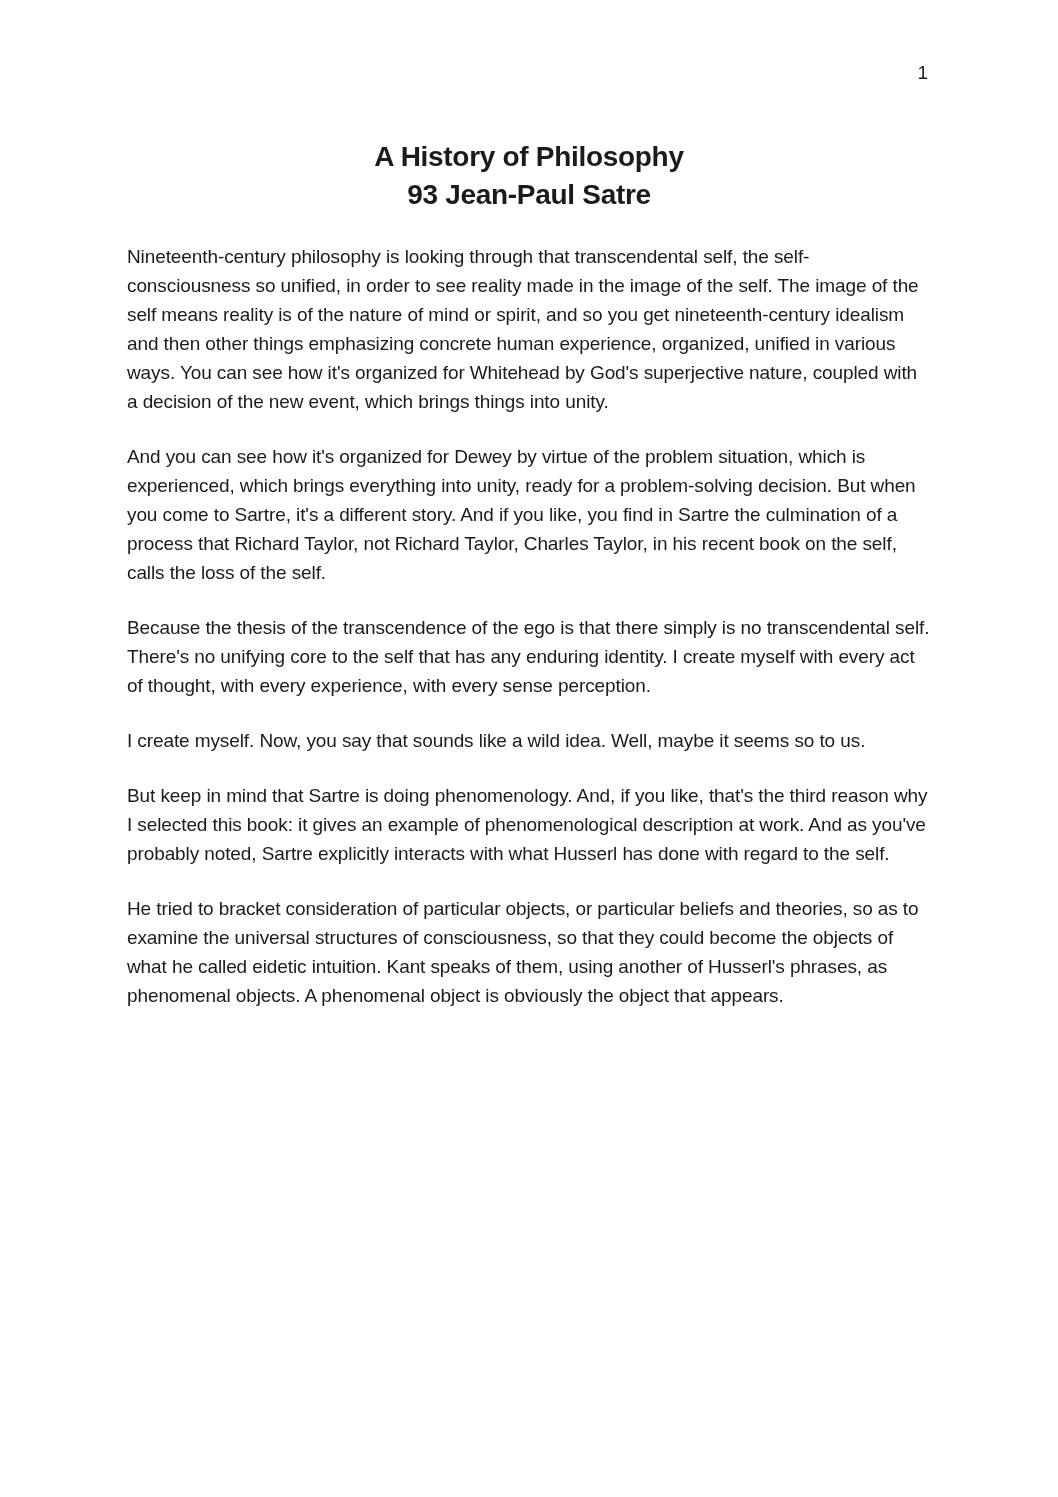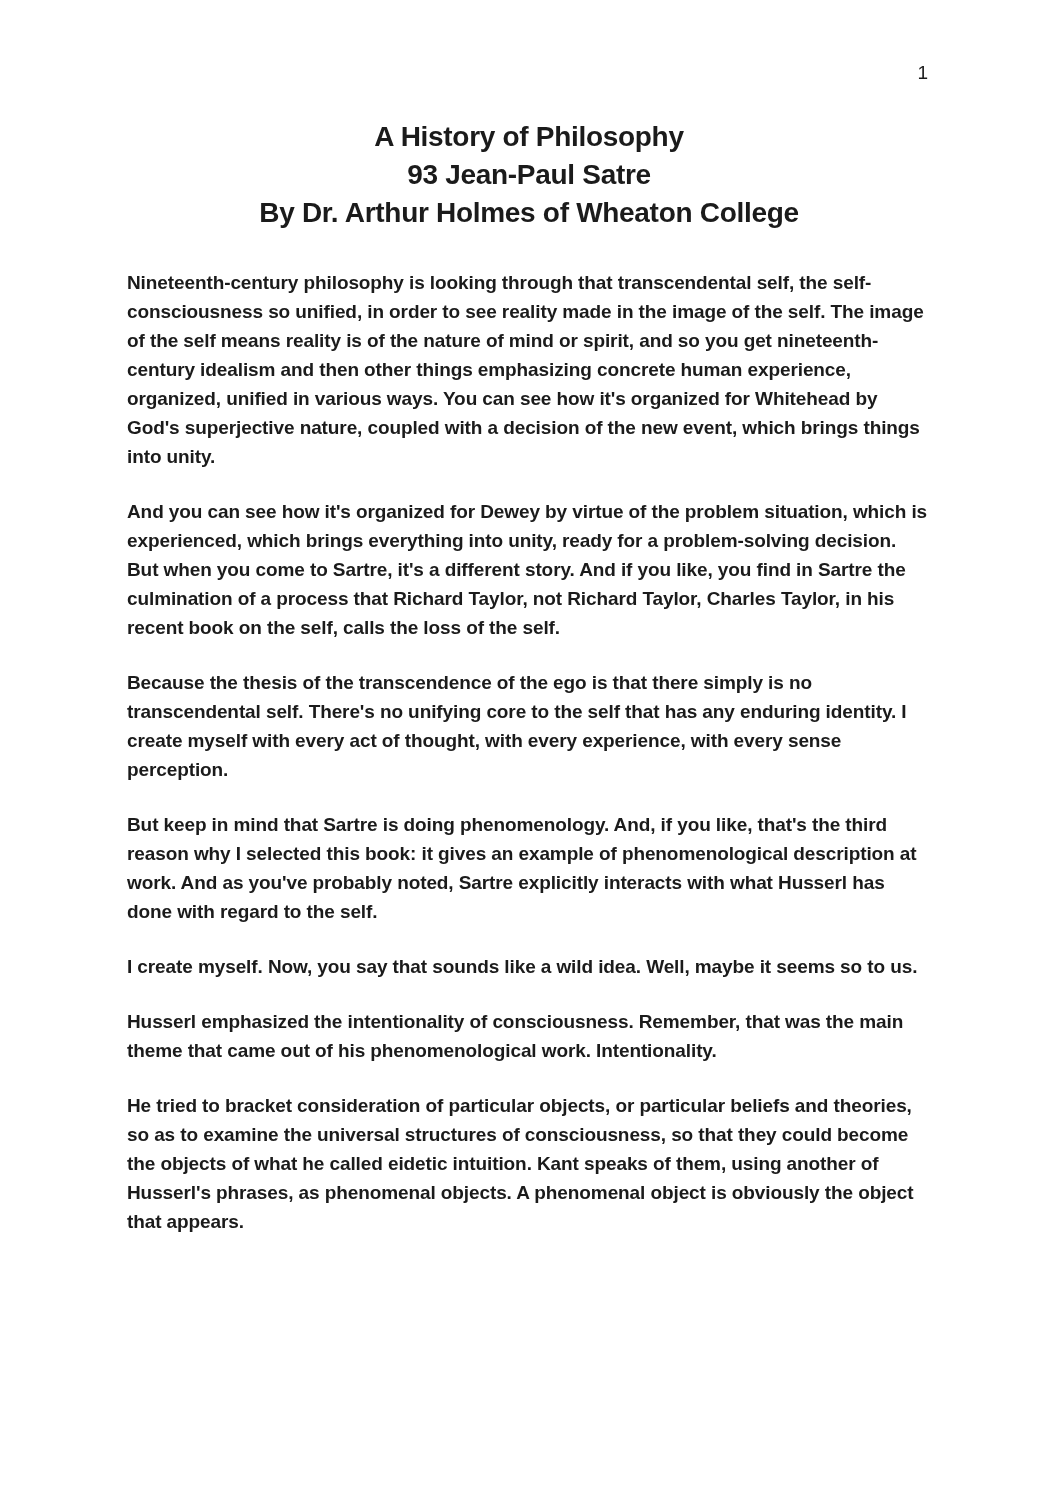--- a/index.html
+++ b/index.html
@@ -18,58 +18,55 @@
     color: #1b1b1b;
     overflow: hidden;
   }
   .page-number {
     text-align: right;
     font-size: 19px;
     line-height: 22px;
     padding-right: 3px;
   }
   .doc-title {
-    margin: 34px 0 0 0;
+    margin: 54px 0 0 0;
     text-align: center;
     font-size: 28px;
     font-weight: bold;
     line-height: 38px;
     letter-spacing: -0.3px;
   }
   .doc-title .title-line {
     display: block;
   }
   .doc-body {
-    margin-top: 36px;
-    font-weight: bold;
+    margin-top: 28px;
   }
   .doc-body p {
     margin: 0 0 26px 0;
     font-size: 19px;
     line-height: 29px;
     letter-spacing: -0.1px;
     text-align: left;
   }
 </style>
 </head>
 <body>
 
 <div class="page">
 
   <div class="page-number">1</div>
 
   <h1 class="doc-title">
     <span class="title-line">A History of Philosophy</span>
     <span class="title-line">93 Jean-Paul Satre</span>
-    <span class="title-line">By Dr. Arthur Holmes of Wheaton College</span>
   </h1>
 
   <div class="doc-body">
     <p>Nineteenth-century philosophy is looking through that transcendental self, the self-consciousness so unified, in order to see reality made in the image of the self. The image of the self means reality is of the nature of mind or spirit, and so you get nineteenth-century idealism and then other things emphasizing concrete human experience, organized, unified in various ways. You can see how it's organized for Whitehead by God's superjective nature, coupled with a decision of the new event, which brings things into unity.</p>
     <p>And you can see how it's organized for Dewey by virtue of the problem situation, which is experienced, which brings everything into unity, ready for a problem-solving decision. But when you come to Sartre, it's a different story. And if you like, you find in Sartre the culmination of a process that Richard Taylor, not Richard Taylor, Charles Taylor, in his recent book on the self, calls the loss of the self.</p>
     <p>Because the thesis of the transcendence of the ego is that there simply is no transcendental self. There's no unifying core to the self that has any enduring identity. I create myself with every act of thought, with every experience, with every sense perception.</p>
+    <p>I create myself. Now, you say that sounds like a wild idea. Well, maybe it seems so to us.</p>
     <p>But keep in mind that Sartre is doing phenomenology. And, if you like, that's the third reason why I selected this book: it gives an example of phenomenological description at work. And as you've probably noted, Sartre explicitly interacts with what Husserl has done with regard to the self.</p>
-    <p>I create myself. Now, you say that sounds like a wild idea. Well, maybe it seems so to us.</p>
-    <p>Husserl emphasized the intentionality of consciousness. Remember, that was the main theme that came out of his phenomenological work. Intentionality.</p>
     <p>He tried to bracket consideration of particular objects, or particular beliefs and theories, so as to examine the universal structures of consciousness, so that they could become the objects of what he called eidetic intuition. Kant speaks of them, using another of Husserl's phrases, as phenomenal objects. A phenomenal object is obviously the object that appears.</p>
   </div>
 
 </div>
 
 </body></html>

